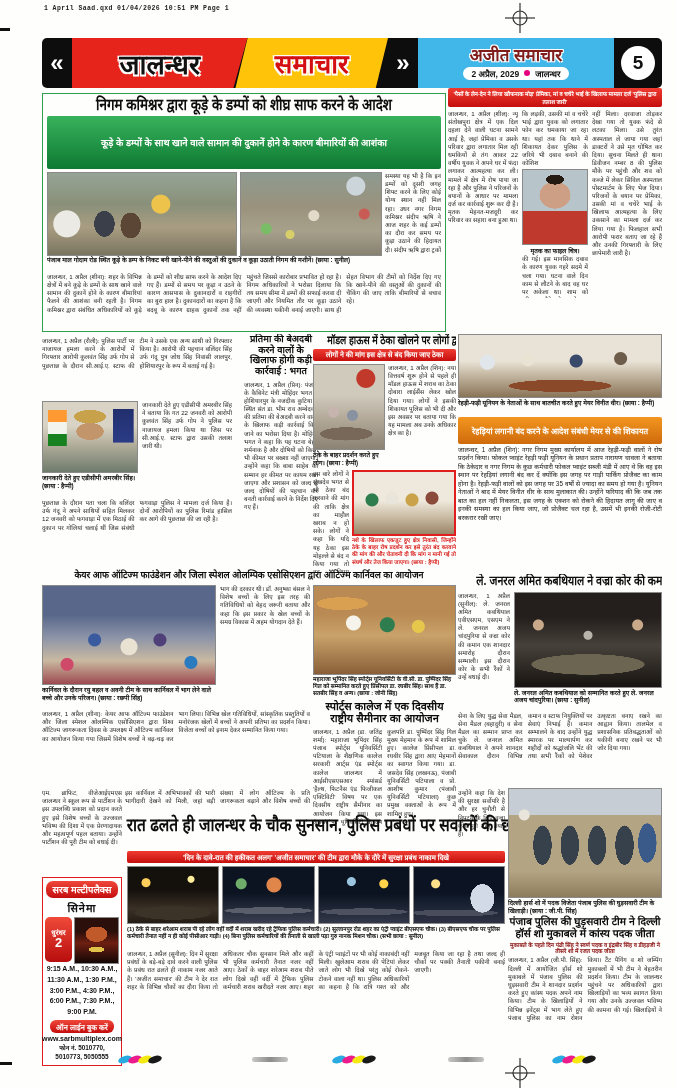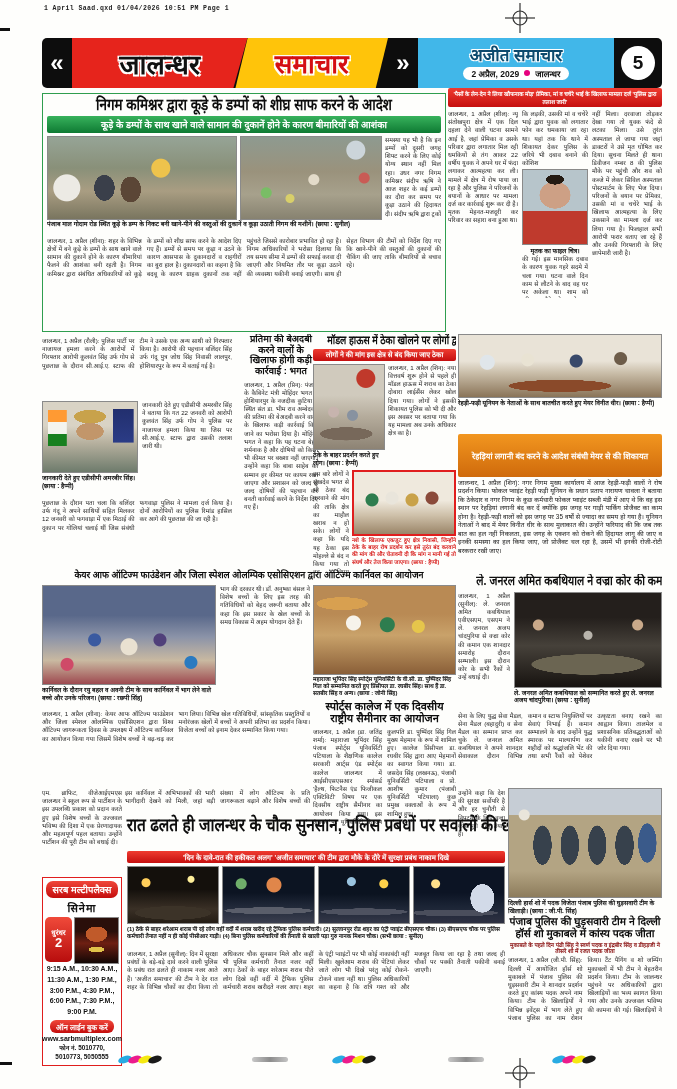--- a/index.html
+++ b/index.html
@@ -30,21 +30,21 @@
   .mh-chev{width:30px;display:flex;align-items:center;justify-content:center;color:#fff;font-size:24px;font-weight:bold}
   .mh-red{flex:1.15;background:#e6241c;display:flex;align-items:center;justify-content:center;
           clip-path:polygon(0 0,100% 0,92% 100%,0 100%);margin-right:-12px}
   .mh-yellow{flex:1;background:#ffc40a;display:flex;align-items:center;justify-content:center;
           clip-path:polygon(8% 0,100% 0,92% 100%,0 100%)}
   .mh-city{font-size:27px;font-weight:bold;color:#111;
            text-shadow:-1.5px -1.5px 0 #fff,1.5px -1.5px 0 #fff,-1.5px 1.5px 0 #fff,1.5px 1.5px 0 #fff}
   .mh-section{font-size:26px;font-weight:bold;color:#d40f12;
            text-shadow:-1.5px -1.5px 0 #fff,1.5px -1.5px 0 #fff,-1.5px 1.5px 0 #fff,1.5px 1.5px 0 #fff}
   .mh-right{width:196px;background:#41b7e9;display:flex;flex-direction:column;align-items:center;justify-content:center;gap:3px}
-  .mh-paper{font-size:17px;font-weight:bold;color:#0c4a6e;line-height:1;
+  .mh-paper{font-size:17px;font-weight:bold;color:#7f1d1d;line-height:1;
             text-shadow:-1px -1px 0 #fff,1px -1px 0 #fff,-1px 1px 0 #fff,1px 1px 0 #fff}
   .mh-pill{background:#fff;border-radius:8px;padding:1px 8px;font-size:8.5px;font-weight:bold;color:#111;
            display:flex;align-items:center;gap:5px}
   .mh-pill .dot{width:6px;height:6px;border-radius:50%;background:#e6007e;display:inline-block}
   .mh-page{width:48px;background:#0d0d0d;display:flex;align-items:center;justify-content:center}
   .mh-page span{width:34px;height:34px;border-radius:50%;background:#fff;color:#111;display:flex;
                 align-items:center;justify-content:center;font-size:19px;font-weight:bold}
   
   .ph{border:1px solid #8a8a8a;background:#9a9a93;flex:none}
   .p-garb1{background:radial-gradient(ellipse 9% 26% at 30% 62%,#3a3f4a 0 60%,transparent 61%),
@@ -181,21 +181,21 @@
         <span>जालन्धर</span>
       </div>
     </div>
     <div class="mh-page">
       <span>5</span>
     </div>
   </div>
 
   <div class="abs art" style="left:42px;top:93px;width:404px;height:239px;border:1.5px solid #2f9e4f;padding:2px 4px;box-sizing:border-box">
     <div class="hl squeeze" style="font-size:16px;--sx:.84">निगम कमिश्नर द्वारा कूड़े के डम्पों को शीघ्र साफ करने के आदेश</div>
-    <div class="greenbar subbar" style="font-size:9.5px;padding:2px 2px;margin-top:2px">कूड़े के डम्पों के साथ खाने वाले सामान की दुकानें होने के कारण बीमारियों की आशंका</div>
+    <div class="greenbar subbar" style="font-size:9.5px;padding:20px 2px;margin-top:2px">कूड़े के डम्पों के साथ खाने वाले सामान की दुकानें होने के कारण बीमारियों की आशंका</div>
     <div class="row" style="gap:3px;height:82px;margin-top:3px">
       <div class="ph p-garb1" style="width:188px;height:100%"></div>
       <div class="ph p-garb2" style="width:140px;height:100%"></div>
       <div class="body-txt" style="flex:1">समस्या यह भी है कि इन डम्पों को दूसरी जगह शिफ्ट करने के लिए कोई योग्य स्थान नहीं मिल रहा। उधर नगर निगम कमिश्नर संदीप ऋषि ने आज शहर के कई डम्पों का दौरा कर समय पर कूड़ा उठाने की हिदायत दी। संदीप ऋषि द्वारा ट्रकों व टिप्परों के लिए भी आदेश जारी किए गए।</div>
     </div>
     <div class="cap" style="margin-top:2px;height:15px">पंजाब माल गोदाम रोड स्थित कूड़े के डम्प के निकट बनी खाने-पीने की वस्तुओं की दुकानें व कूड़ा उठाती निगम की मशीनें। (छाया : सुनील)</div>
     <div class="body-txt cols4" style="height:72px;margin-top:2px">जालन्धर, 1 अप्रैल (शीना): शहर के विभिन्न क्षेत्रों में बने कूड़े के डम्पों के साथ खाने वाले सामान की दुकानें होने के कारण बीमारियां फैलने की आशंका बनी रहती है। निगम कमिश्नर द्वारा संबंधित अधिकारियों को कूड़े के डम्पों को शीघ्र साफ करने के आदेश दिए गए हैं। डम्पों से समय पर कूड़ा न उठने के कारण आसपास के दुकानदारों व राहगीरों का बुरा हाल है। दुकानदारों का कहना है कि बदबू के कारण ग्राहक दुकानों तक नहीं पहुंचते जिससे कारोबार प्रभावित हो रहा है। निगम अधिकारियों ने भरोसा दिलाया कि तय समय सीमा में डम्पों की सफाई करवा दी जाएगी और नियमित तौर पर कूड़ा उठाने की व्यवस्था यकीनी बनाई जाएगी। साथ ही सेहत विभाग की टीमों को निर्देश दिए गए कि खाने-पीने की वस्तुओं की दुकानों की चैकिंग की जाए ताकि बीमारियों से बचाव रहे।</div>
   </div>
 
   <div class="abs art" style="left:448px;top:86px;width:214px;height:246px">
@@ -244,21 +244,21 @@
       <div class="colstack" style="width:104px">
         <div class="ph p-groupred" style="height:62px;border:2px solid #e01e1e"></div>
         <div class="redcap" style="margin-top:1px;flex:1">नशे के खिलाफ एकजुट हुए क्षेत्र निवासी, जिन्होंने ठेके के बाहर रोष प्रदर्शन कर इसे तुरंत बंद करवाने की मांग की और चेतावनी दी कि मांग न मानी गई तो संघर्ष और तेज किया जाएगा। (छाया : हैप्पी)</div>
       </div>
     </div>
   </div>
 
   <div class="abs art" style="left:458px;top:334px;width:204px;height:238px">
     <div class="ph p-meeting" style="height:64px;width:100%;box-sizing:border-box"></div>
     <div class="cap" style="margin-top:1px;height:16px">रेहड़ी-फड़ी यूनियन के नेताओं के साथ बातचीत करते हुए मेयर विनीत धीर। (छाया : हैप्पी)</div>
-    <div class="orangebar subbar" style="font-size:8px;padding:16px 2px;margin-top:19px">रेहड़ियां लगानी बंद करने के आदेश संबंधी मेयर से की शिकायत</div>
+    <div class="orangebar subbar" style="font-size:8px;padding:8px 2px;margin-top:2px">रेहड़ियां लगानी बंद करने के आदेश संबंधी मेयर से की शिकायत</div>
     <div class="body-txt" style="height:94px;margin-top:2px;font-size:6.4px">जालन्धर,  1 अप्रैल (शिन): नगर निगम मुख्य कार्यालय में आज रेहड़ी-फड़ी वालों ने रोष प्रदर्शन किया। फोकल प्वाइंट रेहड़ी फड़ी यूनियन के प्रधान प्रताप नारायण चावला ने बताया कि ठेकेदार व नगर निगम के कुछ कर्मचारी फोकल प्वाइंट सब्जी मंडी में आए थे कि वह इस स्थान पर रेहड़ियां लगानी बंद कर दें क्योंकि इस जगह पर गाड़ी पार्किंग प्रोजैक्ट का काम होना है। रेहड़ी-फड़ी वालों को इस जगह पर 35 वर्षों से ज्यादा का समय हो गया है। यूनियन नेताओं ने बाद में मेयर विनीत धीर के साथ मुलाकात की। उन्होंने फरियाद की कि जब तक बात का हल नहीं निकलता, इस जगह के एक्शन को रोकने की हिदायत लागू की जाए व इनकी समस्या का हल किया जाए, जो प्रोजैक्ट चल रहा है, उसमें भी इनकी रोजी-रोटी बरकरार रखी जाए।</div>
   </div>
 
   <div class="abs art" style="left:458px;top:574px;width:204px;height:212px">
     <div class="hl squeeze" style="font-size:13px;--sx:.82">ले. जनरल अमित कबथियाल ने वज्रा कोर की कमान सम्भाली</div>
     <div class="row" style="gap:4px;margin-top:3px;height:118px">
       <div class="body-txt" style="width:52px">जालन्धर, 1 अप्रैल (सुनील): ले. जनरल अमित कबथियाल एवीएसएम, एसएम ने ले. जनरल अजय चांदपुरिया से वज्रा कोर की कमान एक शानदार समारोह दौरान सम्भाली। इस दौरान कोर के सभी रैंकों ने उन्हें बधाई दी।</div>
       <div class="colstack" style="flex:1">
         <div class="ph p-army" style="height:94px"></div>
         <div class="cap" style="margin-top:1px">ले. जनरल अमित कबथियाल को सम्मानित करते हुए ले. जनरल अजय चांदपुरिया। (छाया : सुनील)</div>

